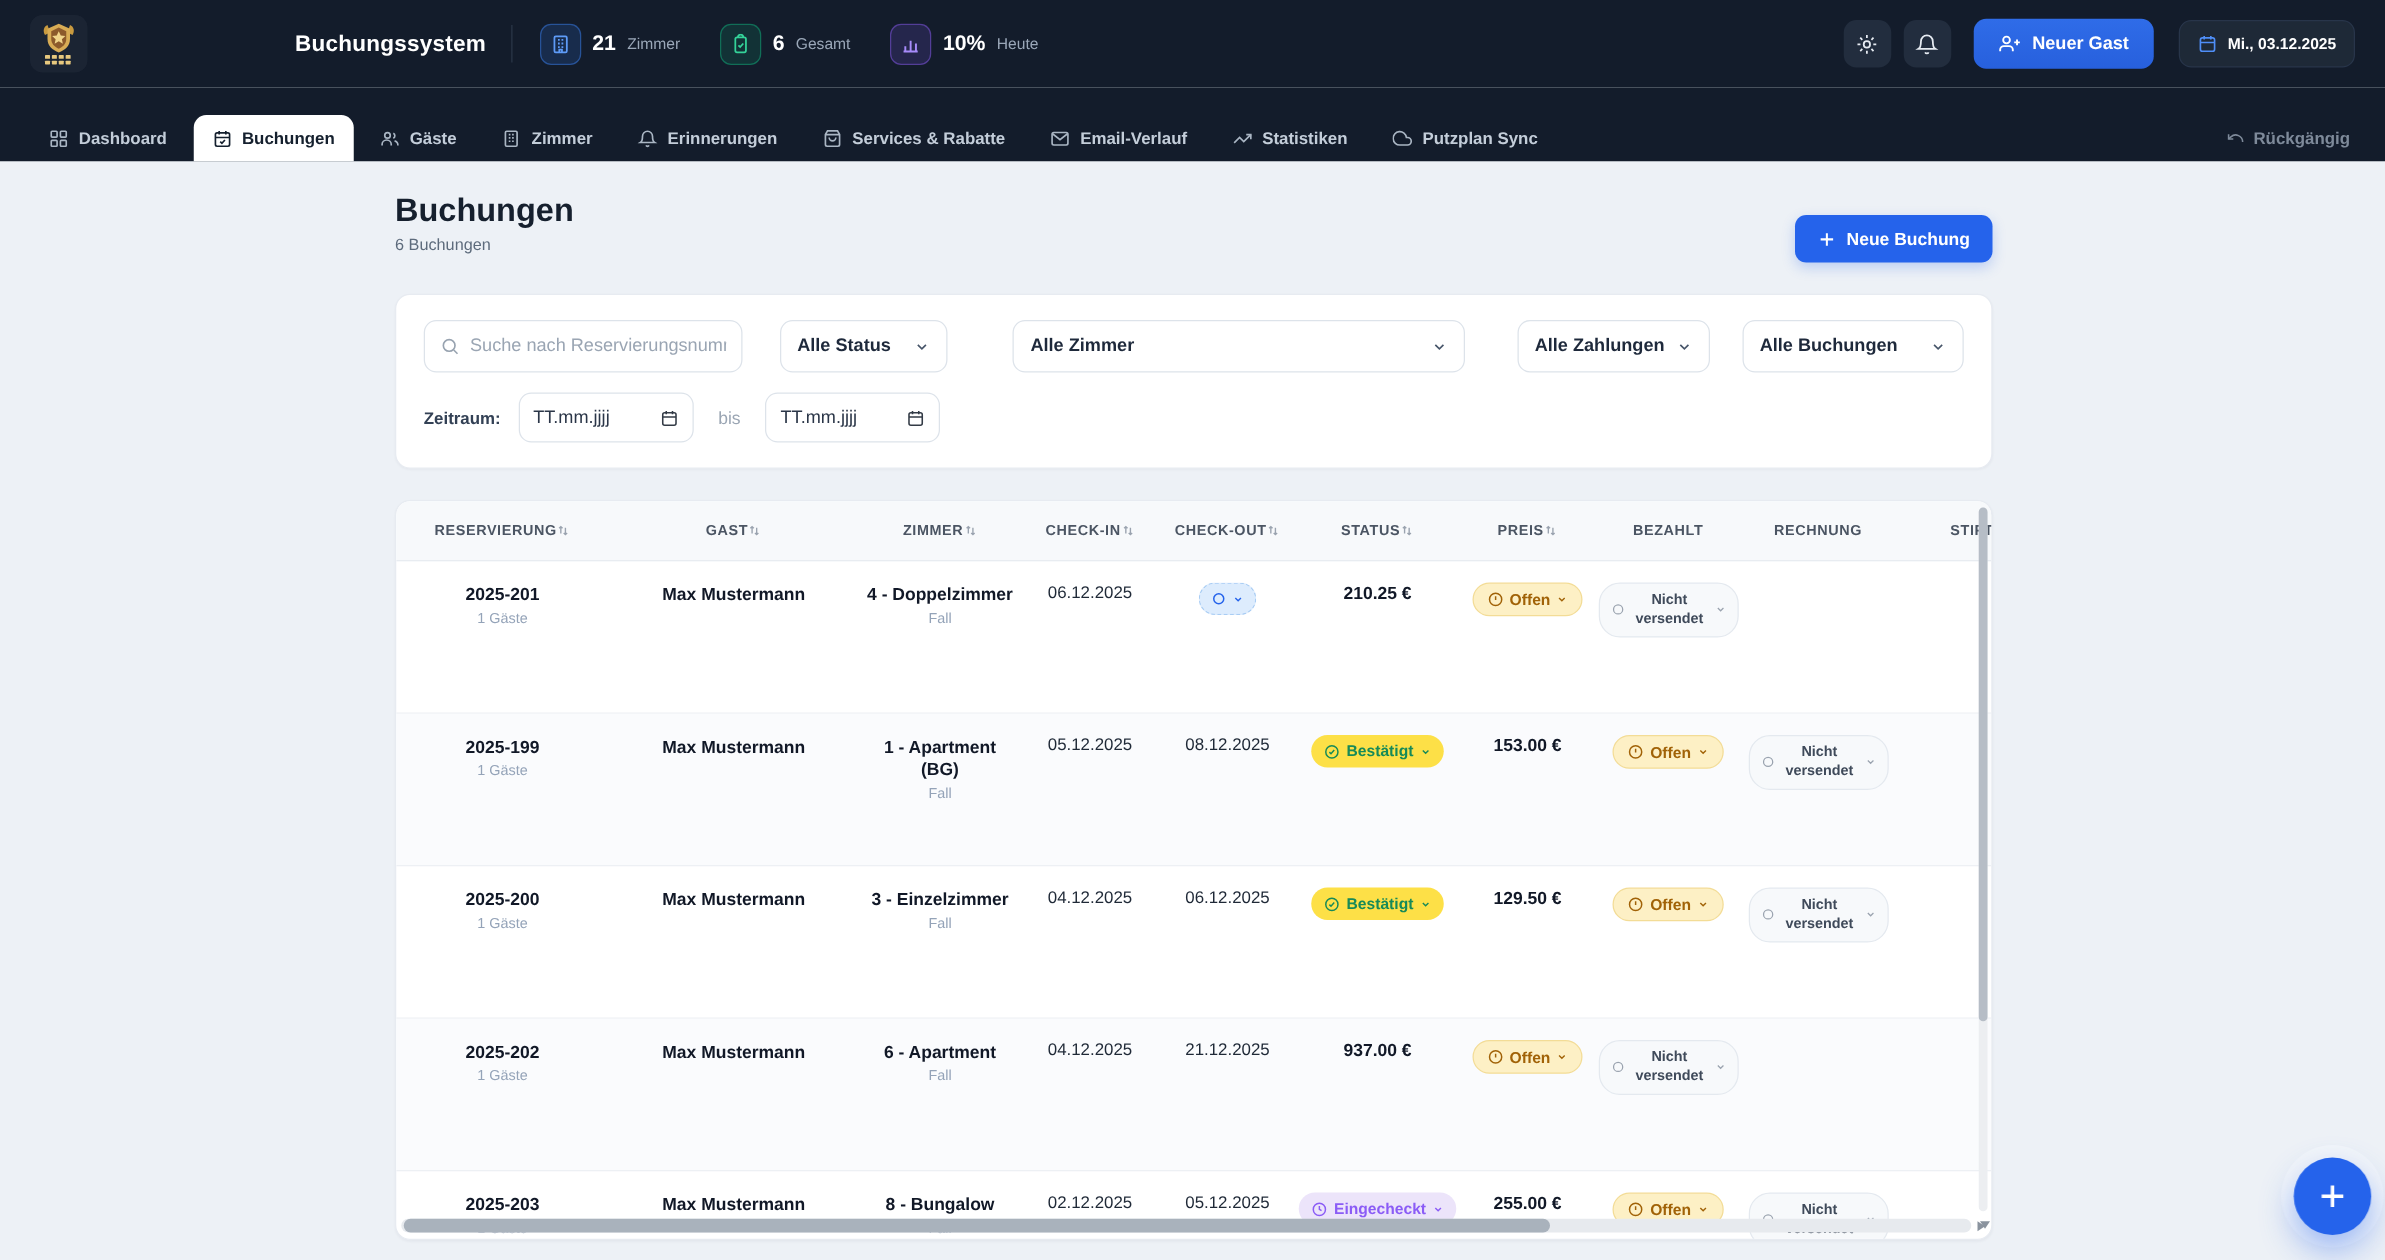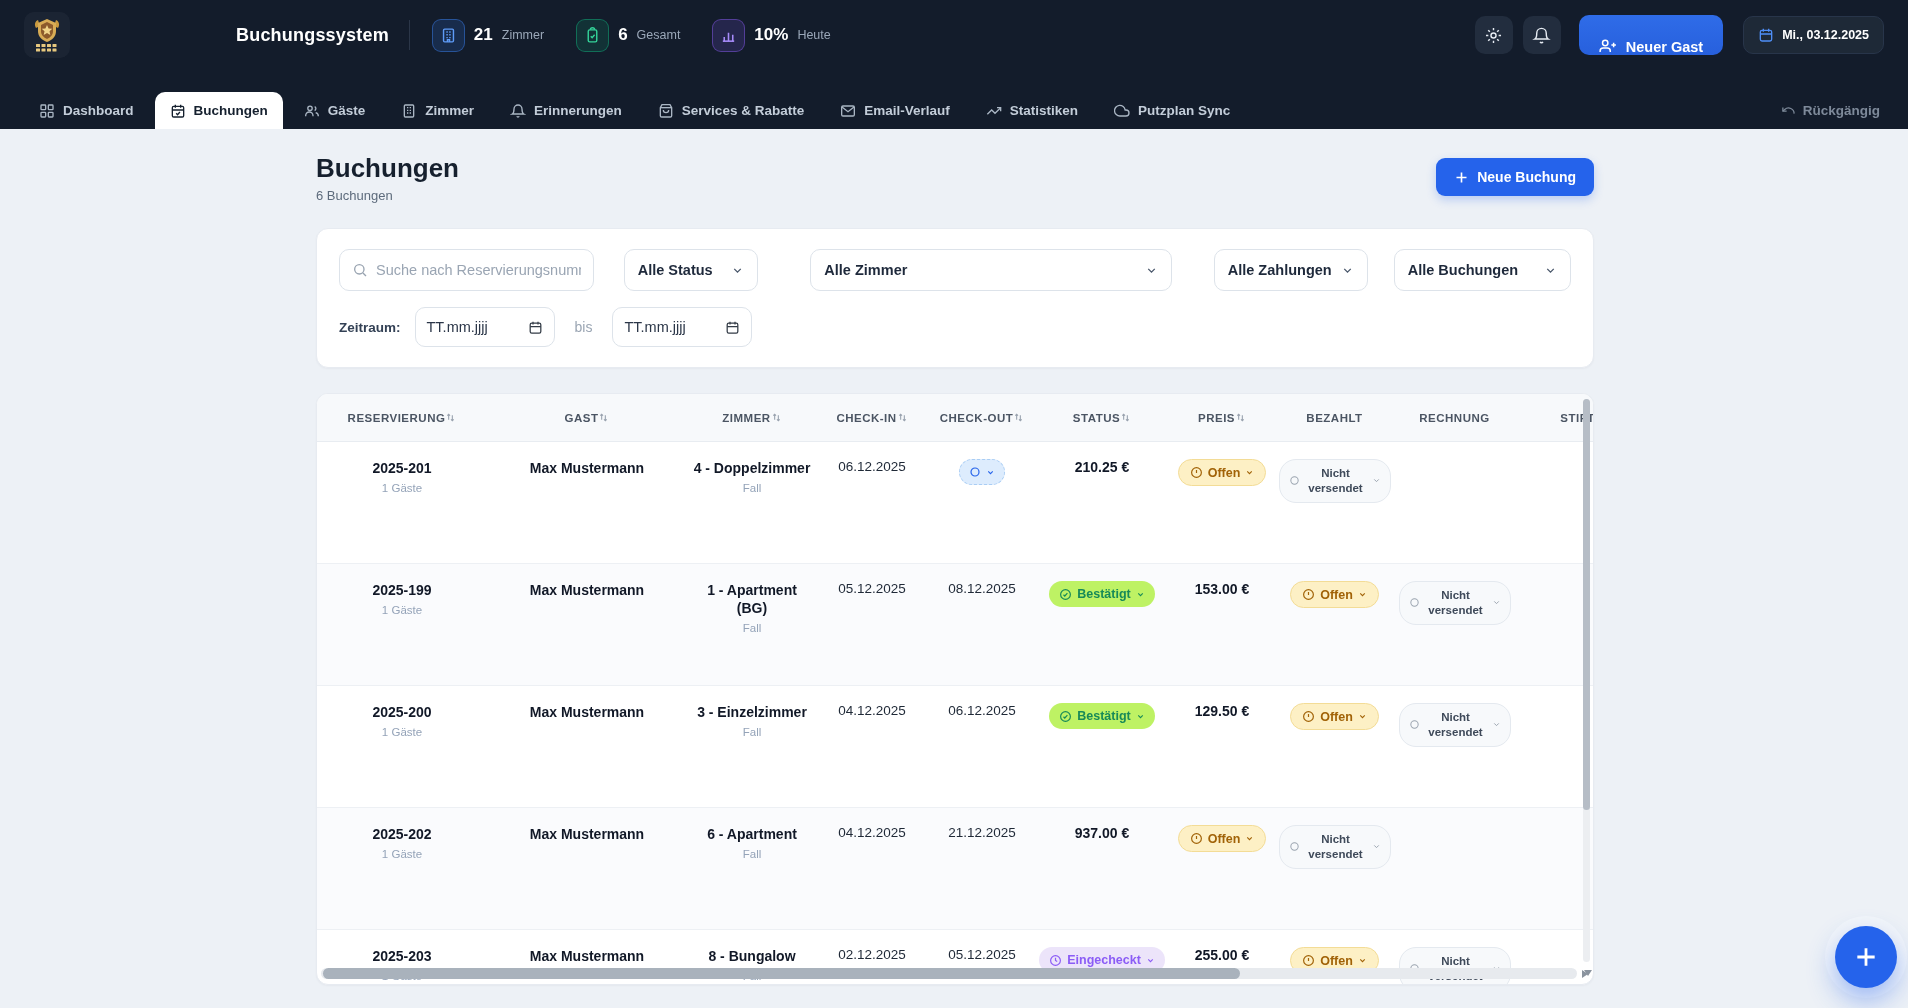--- a/index.html
+++ b/index.html
@@ -15,40 +15,40 @@
   .stats { display:flex; align-items:center; gap:32px; }
   .stat { display:flex; align-items:center; gap:9px; }
   .stat-tile { width:33px; height:33px; border-radius:9px; display:flex; align-items:center; justify-content:center; }
   .tile-blue   { background:rgba(59,130,246,.16); border:1px solid rgba(59,130,246,.45); color:#5e9bf7; }
   .tile-green  { background:rgba(16,185,129,.14); border:1px solid rgba(16,185,129,.45); color:#34d399; }
   .tile-purple { background:rgba(139,92,246,.16); border:1px solid rgba(139,92,246,.45); color:#a78bfa; }
   .stat-value { color:#fff; font-size:17px; font-weight:700; }
   .stat-label { color:#9aa7b8; font-size:12.5px; }
   .hdr-right { margin-left:auto; display:flex; align-items:center; gap:10px; }
   .icon-btn { width:38px; height:38px; border-radius:10px; background:#222d3e; display:flex; align-items:center; justify-content:center; color:#e6ebf2; cursor:pointer; border:none; }
-  .new-guest-btn { height:40px; margin-left:8px; padding:0 20px; border:none; border-radius:10px; background:linear-gradient(180deg,#2f6ce8,#2760dd); color:#fff; font-size:14.5px; font-weight:700; display:flex; align-items:flex-end; gap:9px; cursor:pointer; font-family:inherit; }
+  .new-guest-btn { height:40px; margin-left:8px; padding:0 20px; border:none; border-radius:10px; background:linear-gradient(180deg,#2f6ce8,#2760dd); color:#fff; font-size:14.5px; font-weight:700; display:flex; align-items:center; gap:9px; cursor:pointer; font-family:inherit; }
   .date-chip { height:38px; margin-left:10px; padding:0 14px; border-radius:10px; background:#1e2937; display:flex; align-items:center; gap:8px; color:#fff; font-size:12.5px; font-weight:700; cursor:pointer; border:1px solid #28354a; }
   .date-chip .cal { color:#4f8ef7; }
 
   
   .nav-bar { height:59px; background:#131c2b; display:flex; align-items:flex-end; padding:0 24px; }
   .nav-tab { height:37px; display:flex; align-items:center; gap:8px; padding:0 15px; color:#c3cdd9; font-size:13.5px; font-weight:600; cursor:pointer; border-radius:10px 10px 0 0; white-space:nowrap; }
   .nav-tab .ic { color:#aab6c4; }
   .nav-tab.active { background:#fff; color:#15202e; }
   .nav-tab.active .ic { color:#15202e; }
   .nav-tab + .nav-tab { margin-left:6px; }
   .undo-link { margin-left:auto; height:37px; display:flex; align-items:center; gap:7px; color:#7e8a9a; font-size:13.5px; font-weight:600; cursor:pointer; padding:0 4px; }
 
   
   .main { padding:24px 0 0 316px; }
   .content-w { width:1278px; }
   .page-head { display:flex; align-items:flex-start; justify-content:space-between; }
   .page-title { font-size:26px; font-weight:800; color:#16202e; }
   .page-count { font-size:13px; color:#5d6b7c; margin-top:4px; }
-  .new-booking-btn { height:38px; margin-top:5px; padding:0 18px; border:none; border-radius:9px; background:#2563eb; color:#fff; font-size:14px; font-weight:700; display:flex; align-items:center; gap:8px; cursor:pointer; box-shadow:0 4px 10px rgba(37,99,235,.25); font-family:inherit; }
+  .new-booking-btn { height:38px; margin-top:19px; padding:0 18px; border:none; border-radius:9px; background:#2563eb; color:#fff; font-size:14px; font-weight:700; display:flex; align-items:center; gap:8px; cursor:pointer; box-shadow:0 4px 10px rgba(37,99,235,.25); font-family:inherit; }
 
   
   .filter-card { margin-top:25px; background:#fff; border:1px solid #e7ebf1; border-radius:12px; padding:20px 22px; box-shadow:0 1px 2px rgba(15,23,42,.04); }
   .filter-row { display:flex; align-items:center; }
   .search-box { width:262px; height:42px; border:1px solid #dde3ea; border-radius:10px; display:flex; align-items:center; padding:0 12px; gap:8px; color:#98a3b0; background:#fff; }
   .search-box input { border:none; outline:none; flex:1; min-width:0; font-size:14.5px; color:#1f2937; font-family:inherit; background:transparent; }
   .search-box input::placeholder { color:#9aa5b3; }
   .select { height:42px; border:1px solid #dde3ea; border-radius:10px; background:#fff; display:flex; align-items:center; justify-content:space-between; padding:0 13px; font-size:14.5px; font-weight:600; color:#1e293b; cursor:pointer; }
   .select .chev { color:#475569; }
   .sel-status { width:138px; margin-left:30px; }
@@ -68,21 +68,21 @@
   .sort-ic { color:#9aa3af; }
   .trow { min-height:122px; border-bottom:1px solid #edf0f4; padding-top:17px; }
   .trow.alt { background:#fafbfd; }
   .td { display:flex; flex-direction:column; align-items:center; text-align:center; padding:0 6px; }
   .cell-main { font-size:14px; font-weight:700; color:#111827; line-height:1.3; }
   .cell-sub { font-size:11.5px; color:#94a3b8; margin-top:5px; }
   .cell-date { font-size:13.5px; font-weight:500; color:#1f2937; }
   .cell-price { font-size:14px; font-weight:800; color:#111827; }
 
   .status-pill { display:inline-flex; align-items:center; gap:5px; height:26px; padding:0 10px; border-radius:999px; font-size:12.5px; font-weight:700; cursor:pointer; white-space:nowrap; }
-  .st-green  { background:#bef264; color:#178a58; }
+  .st-green  { background:#fde047; color:#178a58; }
   .st-blue   { background:#dcebfd; color:#2563eb; }
   .st-purple { background:#ece4fa; color:#8b5cf6; }
   .st-icononly { background:#ddecfd; border:1px dashed #a9cdf4; color:#2563eb; padding:0 9px; }
 
   .paid-pill { display:inline-flex; align-items:center; gap:5px; height:27px; padding:0 11px; border-radius:999px; background:#fdf0c5; border:1px solid #f3dc96; color:#a16207; font-size:12.5px; font-weight:700; cursor:pointer; }
   .invoice-pill { display:inline-flex; align-items:center; gap:6px; padding:6px 9px; border-radius:17px; background:#f7f9fb; border:1px solid #e4e9ef; color:#3f4a5a; cursor:pointer; }
   .invoice-pill .txt { width:60px; font-size:11.5px; font-weight:600; line-height:1.3; }
   .invoice-pill .mut { color:#9aa3af; }
 
   

